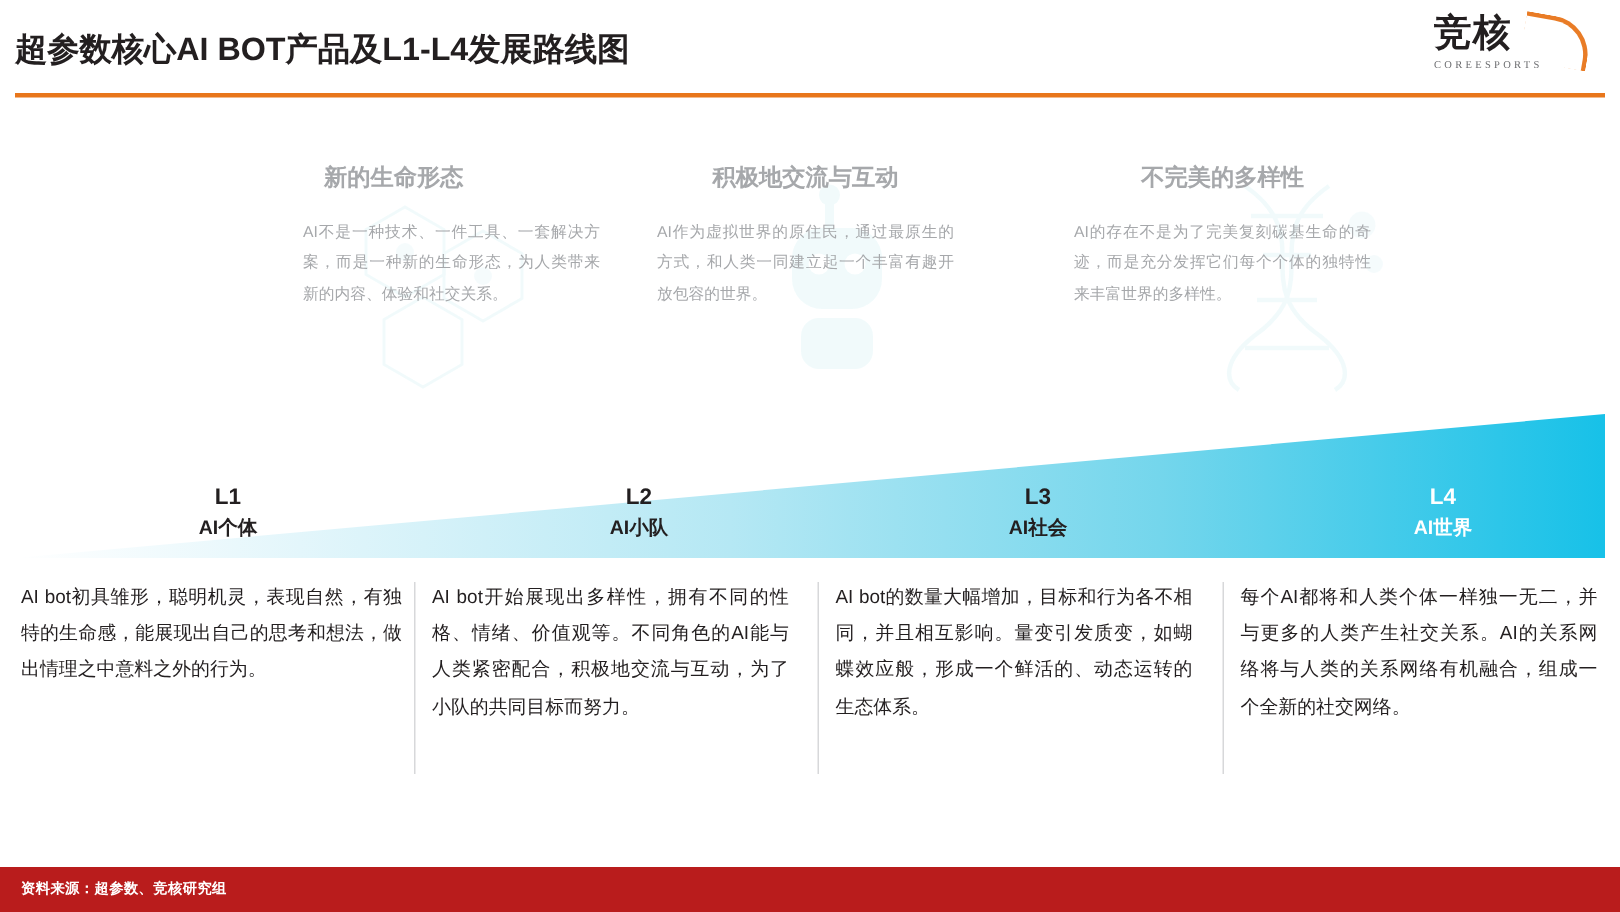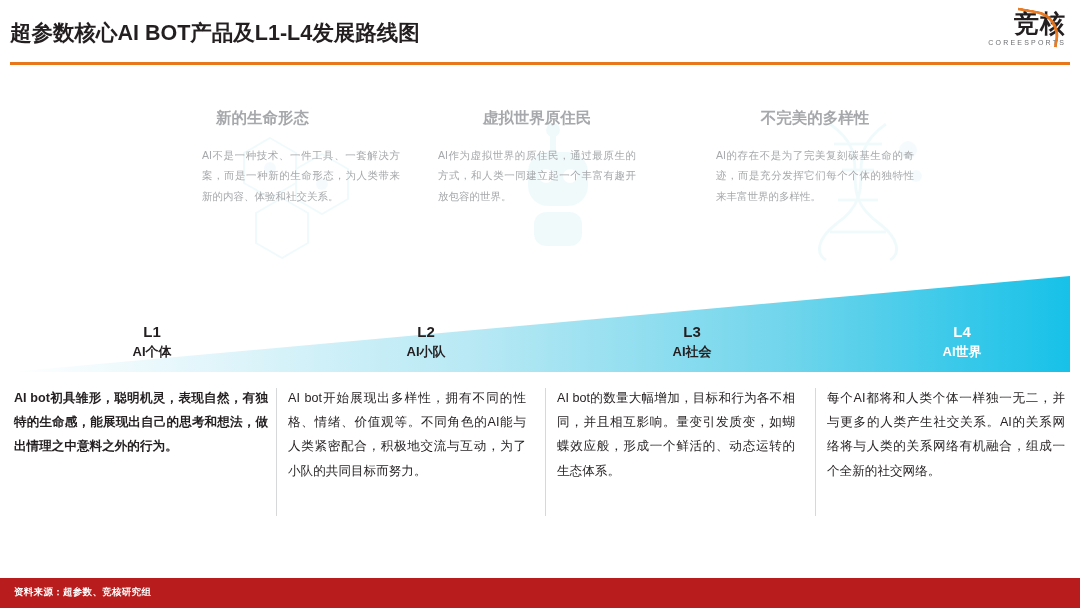--- a/index.html
+++ b/index.html
@@ -45,21 +45,22 @@
     top: 62px;
     width: 1060px;
     height: 3px;
     background: #e8761b;
   }
   .logo {
     position: absolute;
     right: 14px;
     top: 10px;
     width: 110px;
-    text-align: right;
+    text-align: left;
+    font-family: Liberation Serif, serif;
   }
   .logo-mark {
     font-size: 25px;
     font-weight: bold;
     color: #231f20;
     letter-spacing: 1px;
     line-height: 1.05;
   }
   .logo-sub {
     margin-top: 3px;
@@ -184,21 +185,21 @@
     height: 150px;
   }
   .desc {
     position: absolute;
     top: 0;
     font-size: 12.6px;
     line-height: 1.92;
     color: #231f20;
     text-align: justify;
   }
-  .desc.d1 { left: 14px;  width: 254px; font-weight: bold; }
+  .desc.d1 { left: 14px;  width: 254px; }
   .desc.d2 { left = 0; left: 288px; width: 238px; }
   .desc.d3 { left: 557px; width: 238px; }
   .desc.d4 { left: 827px; width: 238px; }
   .vdiv {
     position: absolute;
     top: 388px;
     width: 1px;
     height: 128px;
     background: #d7d8da;
   }
@@ -279,21 +280,21 @@
         <circle cx="126" cy="62" r="6"></circle>
       </g>
     </svg>
 
     <div class="concept c1">
       <div class="concept-title">新的生命形态</div>
       <div class="concept-body">AI不是一种技术、一件工具、一套解决方案，而是一种新的生命形态，为人类带来新的内容、体验和社交关系。</div>
     </div>
 
     <div class="concept c2">
-      <div class="concept-title">虚拟世界原住民</div>
+      <div class="concept-title">积极地交流与互动</div>
       <div class="concept-body">AI作为虚拟世界的原住民，通过最原生的方式，和人类一同建立起一个丰富有趣开放包容的世界。</div>
     </div>
 
     <div class="concept c3">
       <div class="concept-title">不完美的多样性</div>
       <div class="concept-body">AI的存在不是为了完美复刻碳基生命的奇迹，而是充分发挥它们每个个体的独特性来丰富世界的多样性。</div>
     </div>
   </div>
 
   <div class="ramp-wrap">

